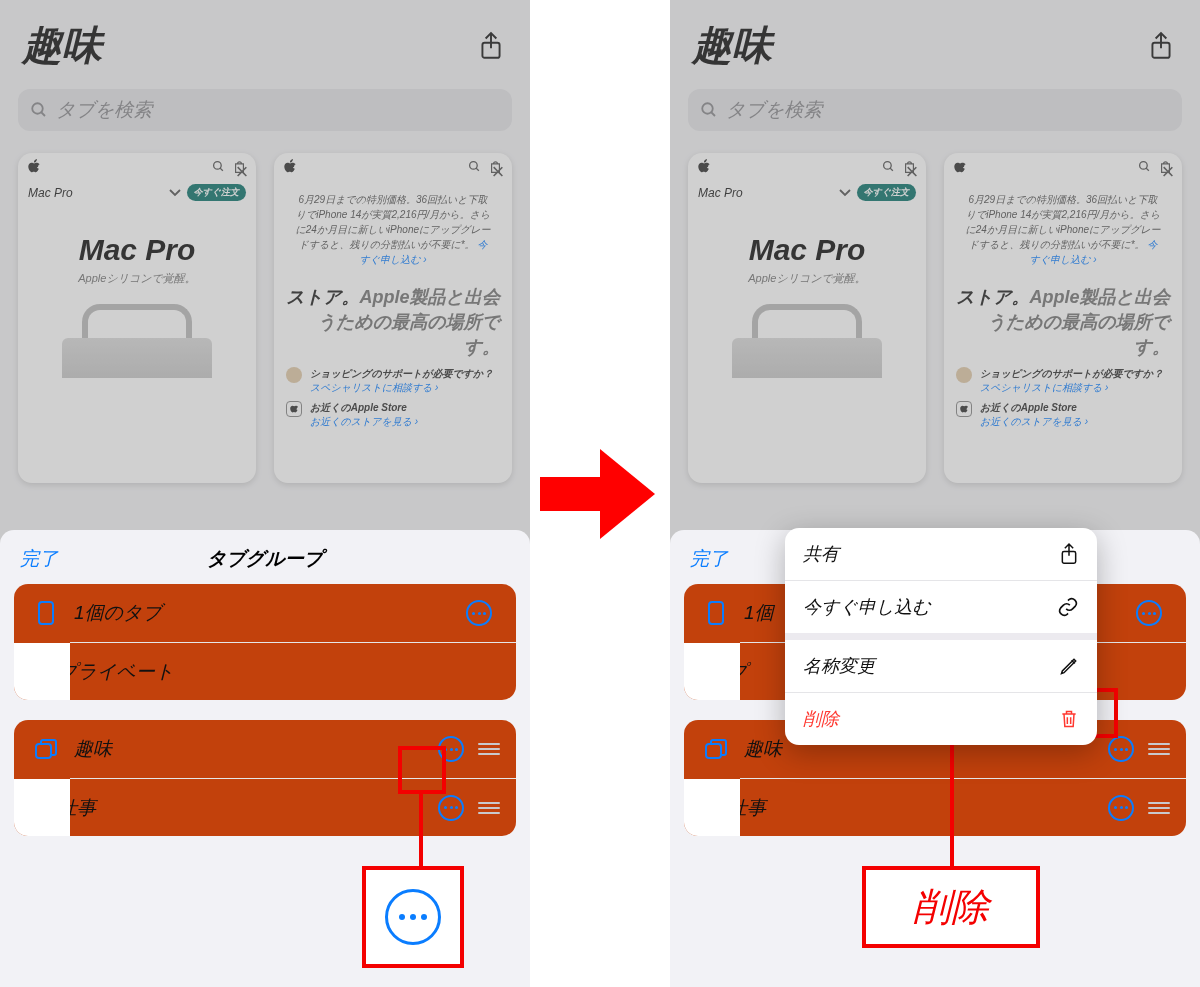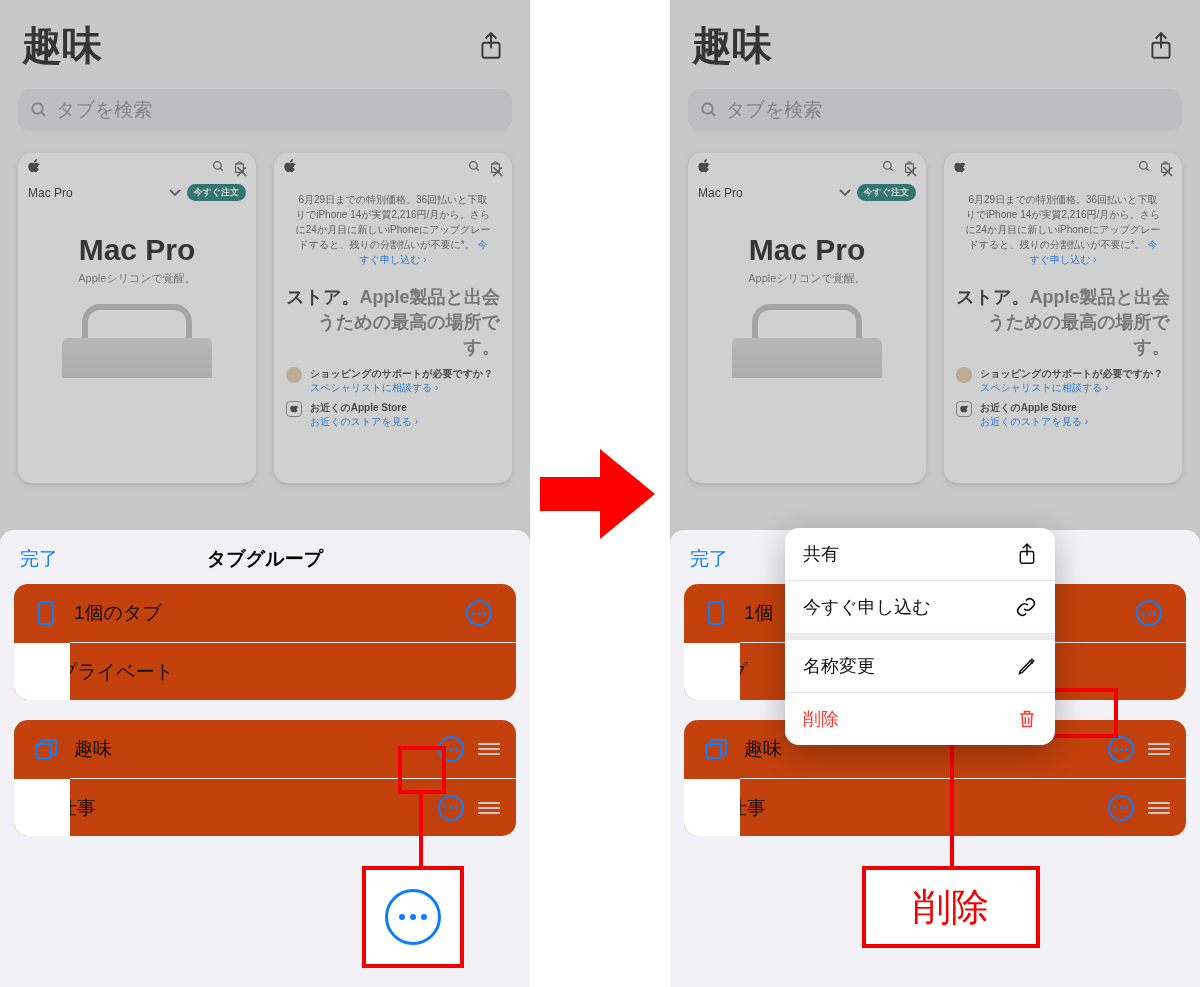--- a/index.html
+++ b/index.html
@@ -1,17 +1,17 @@
 <!DOCTYPE html>
 <html><head>
 <meta charset="utf-8">
 <style>
   *{box-sizing:border-box;margin:0;padding:0;font-family:-apple-system,"Hiragino Sans","Hiragino Kaku Gothic ProN",sans-serif;}
   body{background:#fff;width:1200px;height:987px;overflow:hidden;position:relative;}
-  .stage{display:flex;width:1200px;height:987px;align-items:stretch;}
+  .stage{display:flex;width:1200px;height:987px;align-items:stretch;font-style:italic;}
   .phone{width:530px;height:987px;position:relative;background:#f3f3f5;overflow:hidden;}
   .gap{flex:1;display:flex;align-items:center;justify-content:center;}
   
   .dimmed{position:absolute;inset:0;background:#f3f3f5;}
   .dim-layer{position:absolute;inset:0;background:rgba(120,120,120,.35);pointer-events:none;}
   .hdr{display:flex;align-items:center;justify-content:space-between;padding:18px 22px 6px;}
   .hdr h1{font-size:40px;font-weight:800;color:#111;}
   .share-btn{width:34px;height:34px;display:flex;align-items:center;justify-content:center;color:#1a1a1a;}
   .search{margin:10px 18px 0;background:#e3e3e6;border-radius:12px;height:42px;display:flex;align-items:center;padding:0 12px;color:#8a8a8e;font-size:19px;}
   .search svg{margin-right:8px;color:#8a8a8e;}
@@ -56,21 +56,21 @@
   .redbox{position:absolute;border:4px solid #f40000;background:transparent;}
   .redline{position:absolute;background:#f40000;}
   .big-more{width:56px;height:56px;border:3px solid #0a7dff;border-radius:50%;display:flex;align-items:center;justify-content:center;}
   .big-more .dots{display:flex;gap:5px;}
   .big-more .dots i{width:6px;height:6px;background:#0a7dff;border-radius:50%;}
   
   .arrow{width:120px;height:90px;position:relative;}
   .arrow .shaft{position:absolute;left:0;top:28px;width:70px;height:34px;background:#ff0000;}
   .arrow .head{position:absolute;left:60px;top:0;width:0;height:0;border-top:45px solid transparent;border-bottom:45px solid transparent;border-left:55px solid #ff0000;}
   
-  .ctx{position:absolute;top:528px;left:115px;width:270px;background:#fff;border-radius:14px;box-shadow:0 8px 30px rgba(0,0,0,.28);overflow:hidden;z-index:50;}
+  .ctx{position:absolute;top:528px;left:115px;width:312px;background:#fff;border-radius:14px;box-shadow:0 8px 30px rgba(0,0,0,.28);overflow:hidden;z-index:50;}
   .ctx .crow{display:flex;align-items:center;justify-content:space-between;height:52px;padding:0 18px;font-size:18px;color:#111;}
   .ctx .sep{height:1px;background:#e5e5e8;}
   .ctx .sep.thick{height:7px;background:#eceaef;}
   .ctx .danger{color:#ff3830;}
   .callout{position:absolute;border:4px solid #f40000;background:#fff;display:flex;align-items:center;justify-content:center;font-size:38px;color:#f40000;font-weight:400;}
   svg{display:block;}
 </style>
 </head>
 <body>
 

